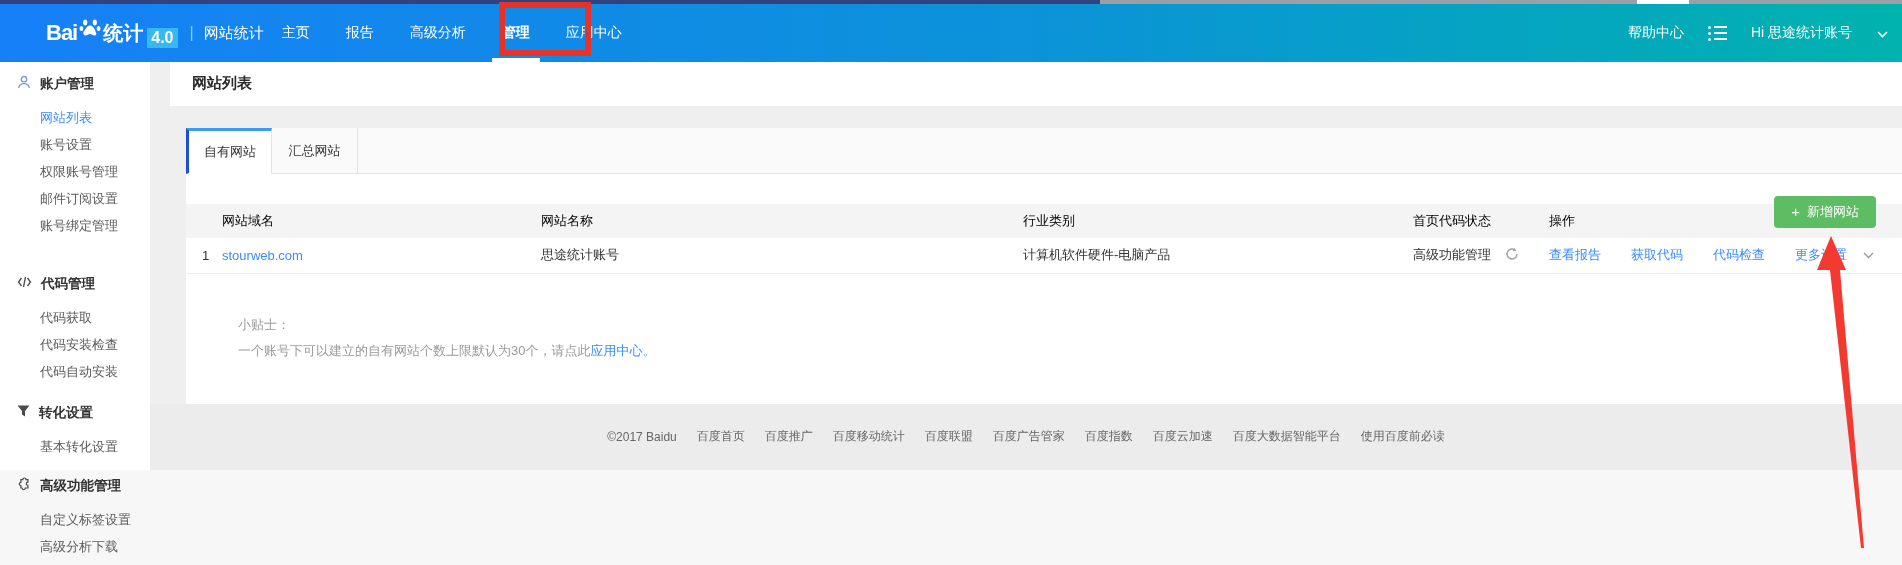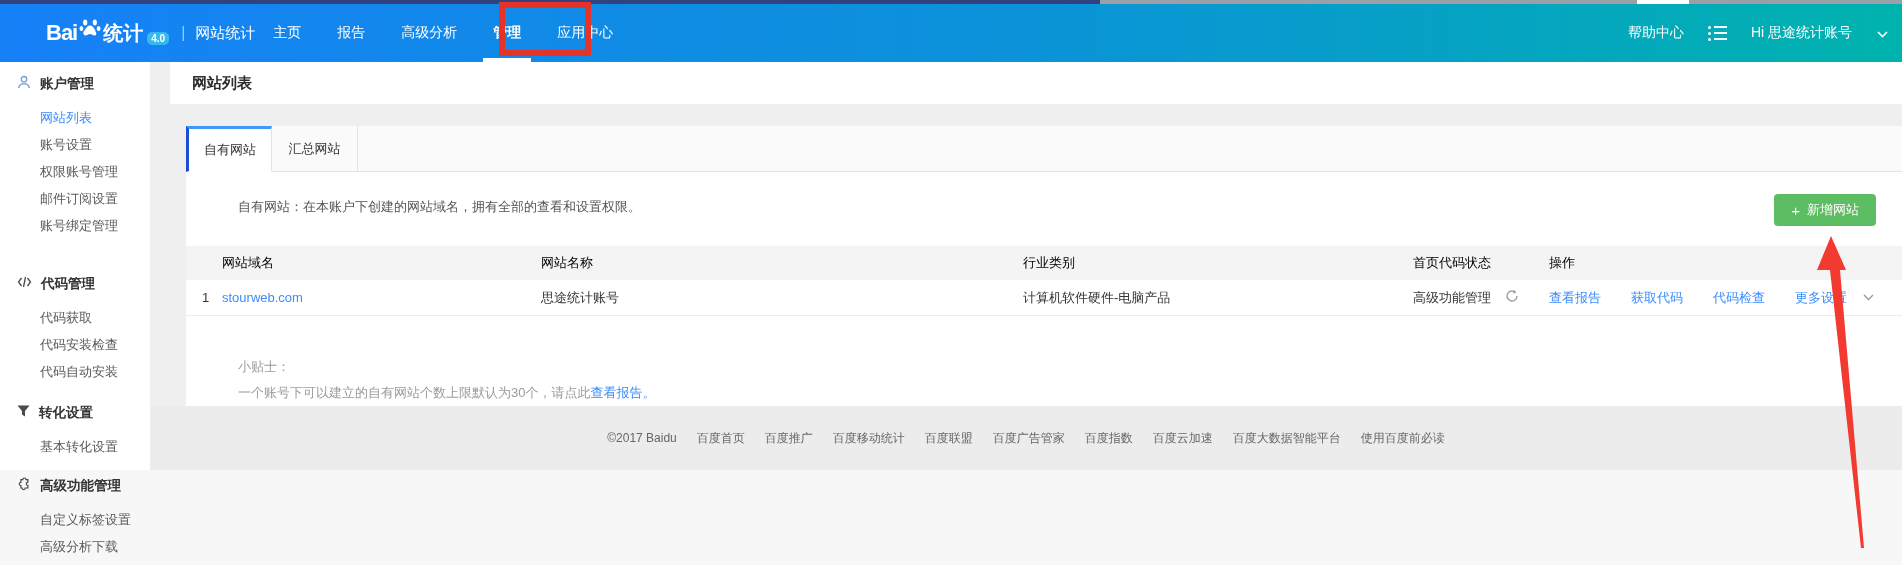--- a/index.html
+++ b/index.html
@@ -11,22 +11,22 @@
   .browser-strip .left-theme { position:absolute; left:0; top:0; width:1100px; height:4px; background:#32427e; }
   .browser-strip .active-tab { position:absolute; left:1637px; top:0; width:52px; height:4px; background:#ffffff; }
 
   
   .topbar { position:relative; height:58px; display:flex; align-items:center;
     background:linear-gradient(90deg,#1680f8 0%,#0b93d8 55%,#00b3ae 100%); color:#fff; }
   .logo { display:flex; align-items:center; margin-left:46px; }
   .logo-bai { font-size:22px; font-weight:bold; letter-spacing:-1px; }
   .logo-paw { margin:0 1px 6px 1px; }
   .logo-suffix { font-size:20px; font-weight:bold; }
-  .ver-badge { margin:10px 0 0 4px; background:#35b9ee; color:#fff; font-size:10px; font-weight:bold;
-    padding:1px 4px; border-radius:5px; }
+  .ver-badge { margin:10px 0 0 4px; background:#35b9ee; color:#fff; font-size:16px; font-weight:bold;
+    padding:1px 4px; border-radius:0; }
   .logo-divider { margin:0 10px 0 12px; opacity:.55; font-size:16px; }
   .logo-product { font-size:15px; }
   .nav { display:flex; gap:36px; margin-left:18px; height:58px; align-items:center; }
   .nav-item { position:relative; font-size:14px; height:58px; display:flex; align-items:center; cursor:pointer; }
   .nav-item.active { font-weight:bold; }
   .nav-item.active::after { content:""; position:absolute; left:50%; transform:translateX(-50%);
     bottom:0; width:48px; height:4px; background:#fff; }
   .topbar-right { margin-left:auto; margin-right:14px; display:flex; align-items:center; gap:24px; font-size:14px; }
   .user-chip { display:flex; align-items:center; gap:25px; }
   .list-icon { display:inline-flex; flex-direction:column; gap:3px; }
@@ -222,21 +222,20 @@
 
   <div class="main">
     <div class="page-header">网站列表</div>
 
     <div class="card">
       <div class="tabbar">
         <div class="tab active">自有网站</div>
         <div class="tab">汇总网站</div>
       </div>
 
-      <div class="desc-row">自有网站：在本账户下创建的网站域名，拥有全部的查看和设置权限。</div>
 
       <button class="add-btn">
         <span class="plus">+</span>
         <span>新增网站</span>
       </button>
 
       <div class="table">
         <div class="t-row t-head">
           <span class="col-idx"></span>
           <span class="col-domain">网站域名</span>
@@ -269,21 +268,21 @@
                   <path d="M1 1l4.5 4.5L10 1" fill="none" stroke="#999999" stroke-width="1.4"></path>
                 </svg>
             </span>
           </span>
         </div>
       </div>
 
       <div class="tips">
         <div>小贴士：</div>
         <div>
-          <span>一个账号下可以建立的自有网站个数上限默认为30个，请点此</span><span class="link">查看报告。</span>
+          <span>一个账号下可以建立的自有网站个数上限默认为30个，请点此</span><span class="link">应用中心。</span>
         </div>
       </div>
     </div>
 
     <div class="footer-band">
       <span class="copyright">©2017 Baidu</span>
       <span>百度首页</span>
       <span>百度推广</span>
       <span>百度移动统计</span>
       <span>百度联盟</span>

